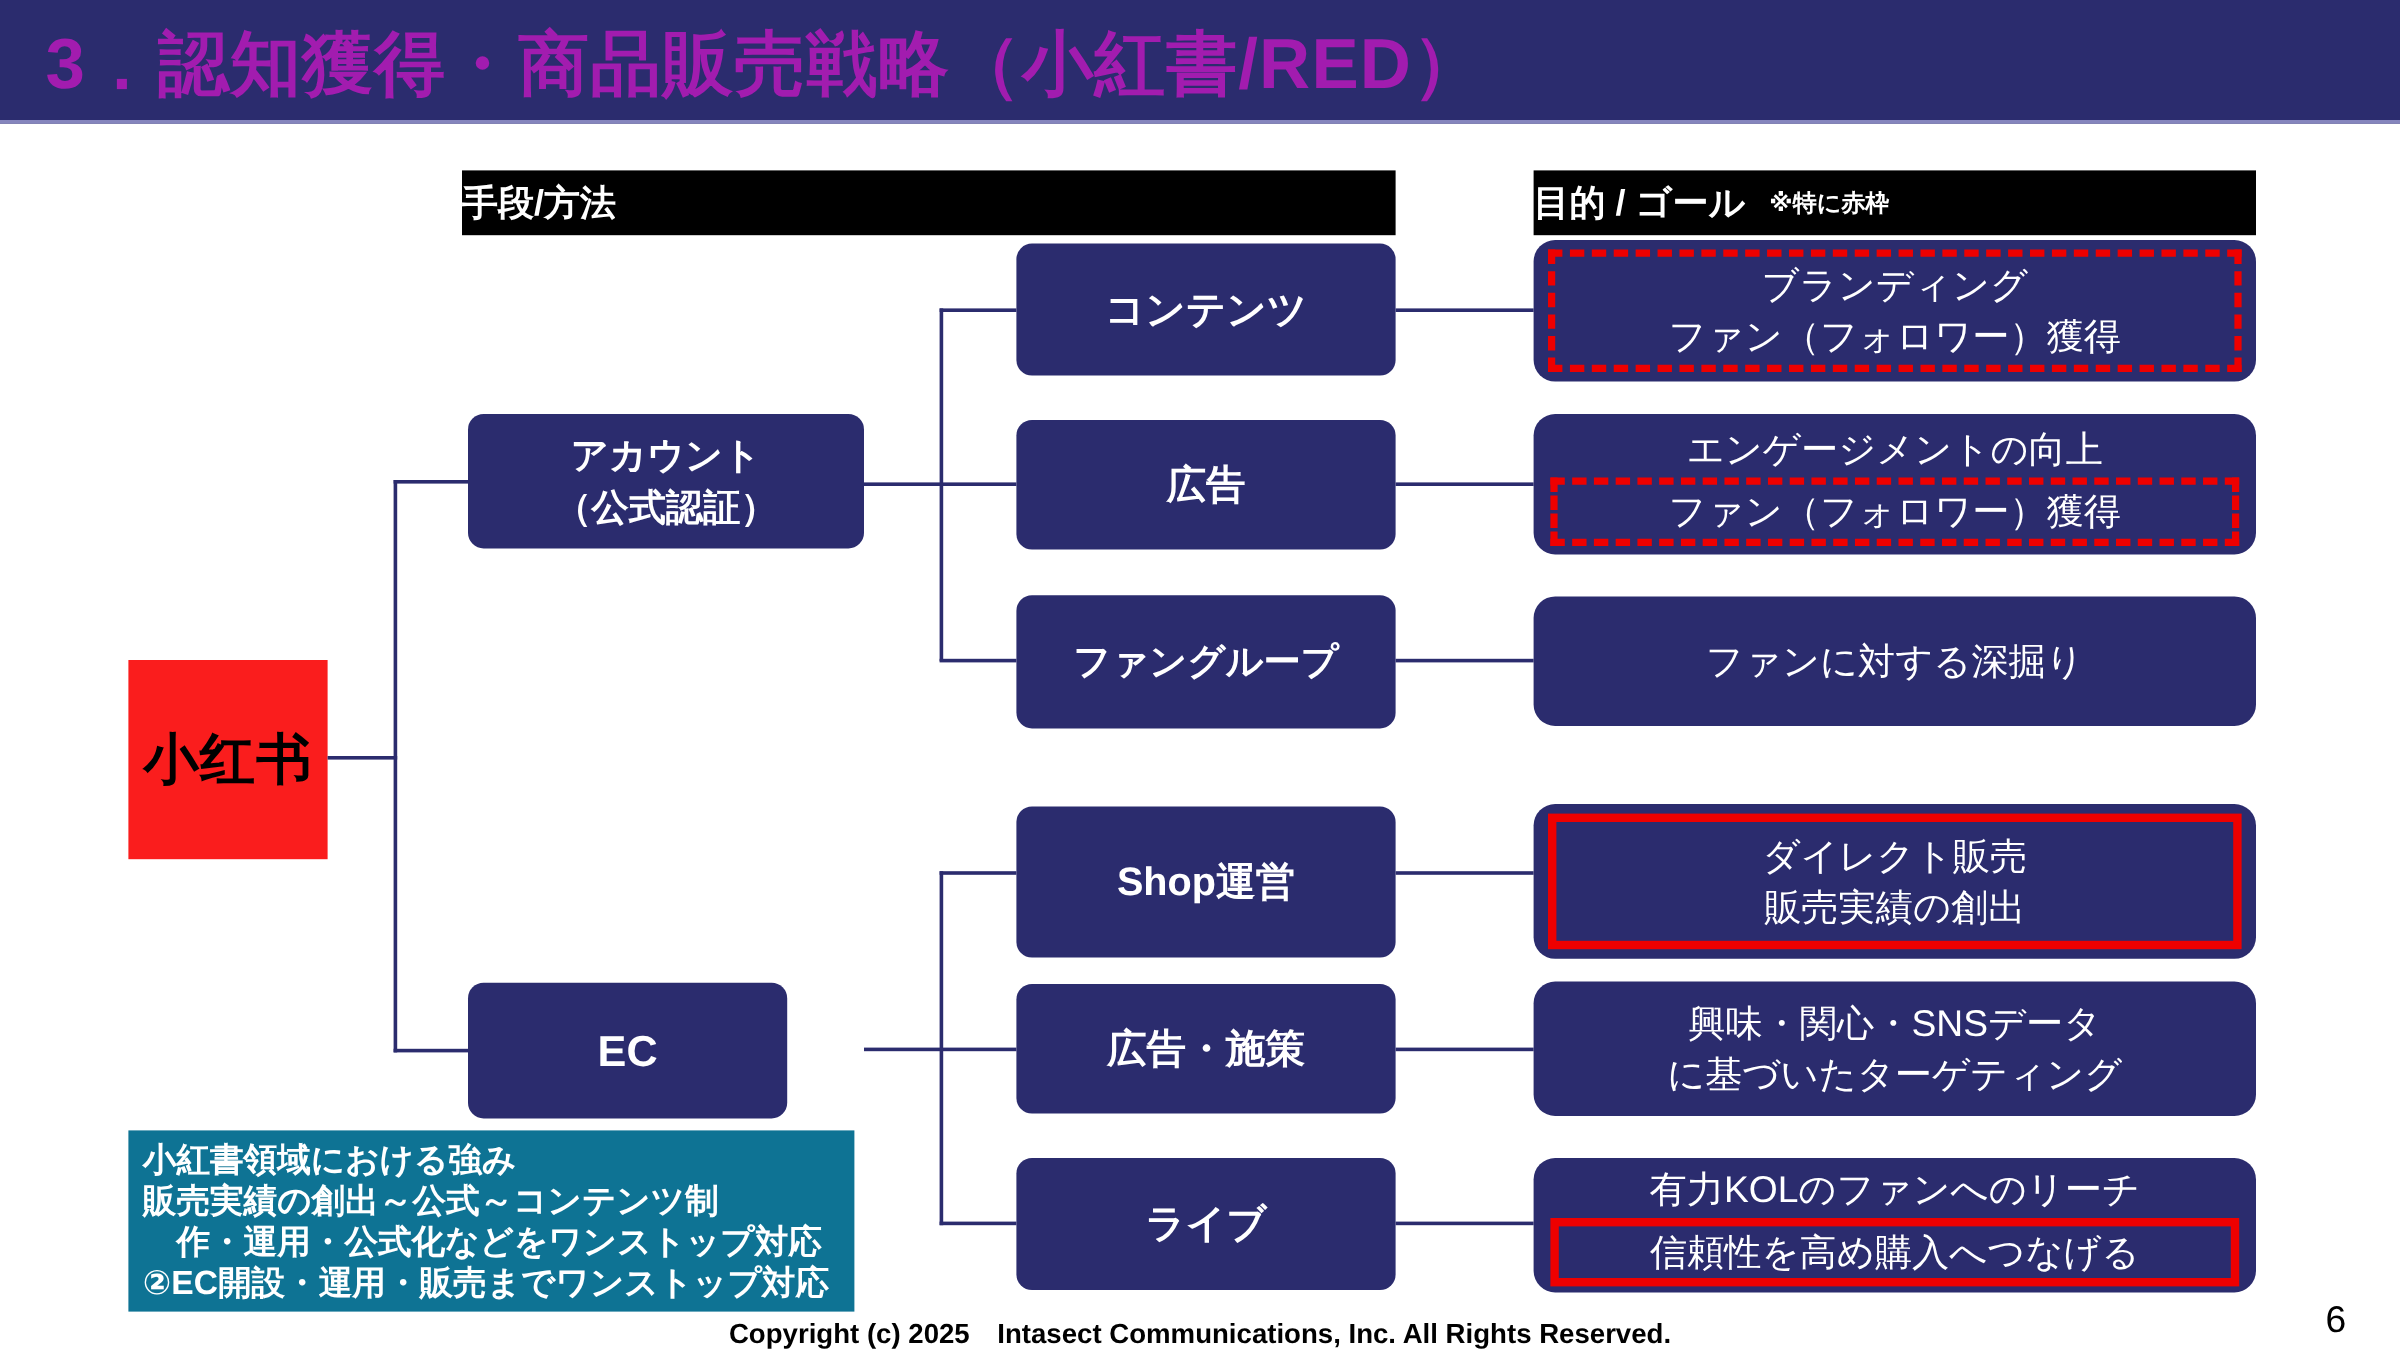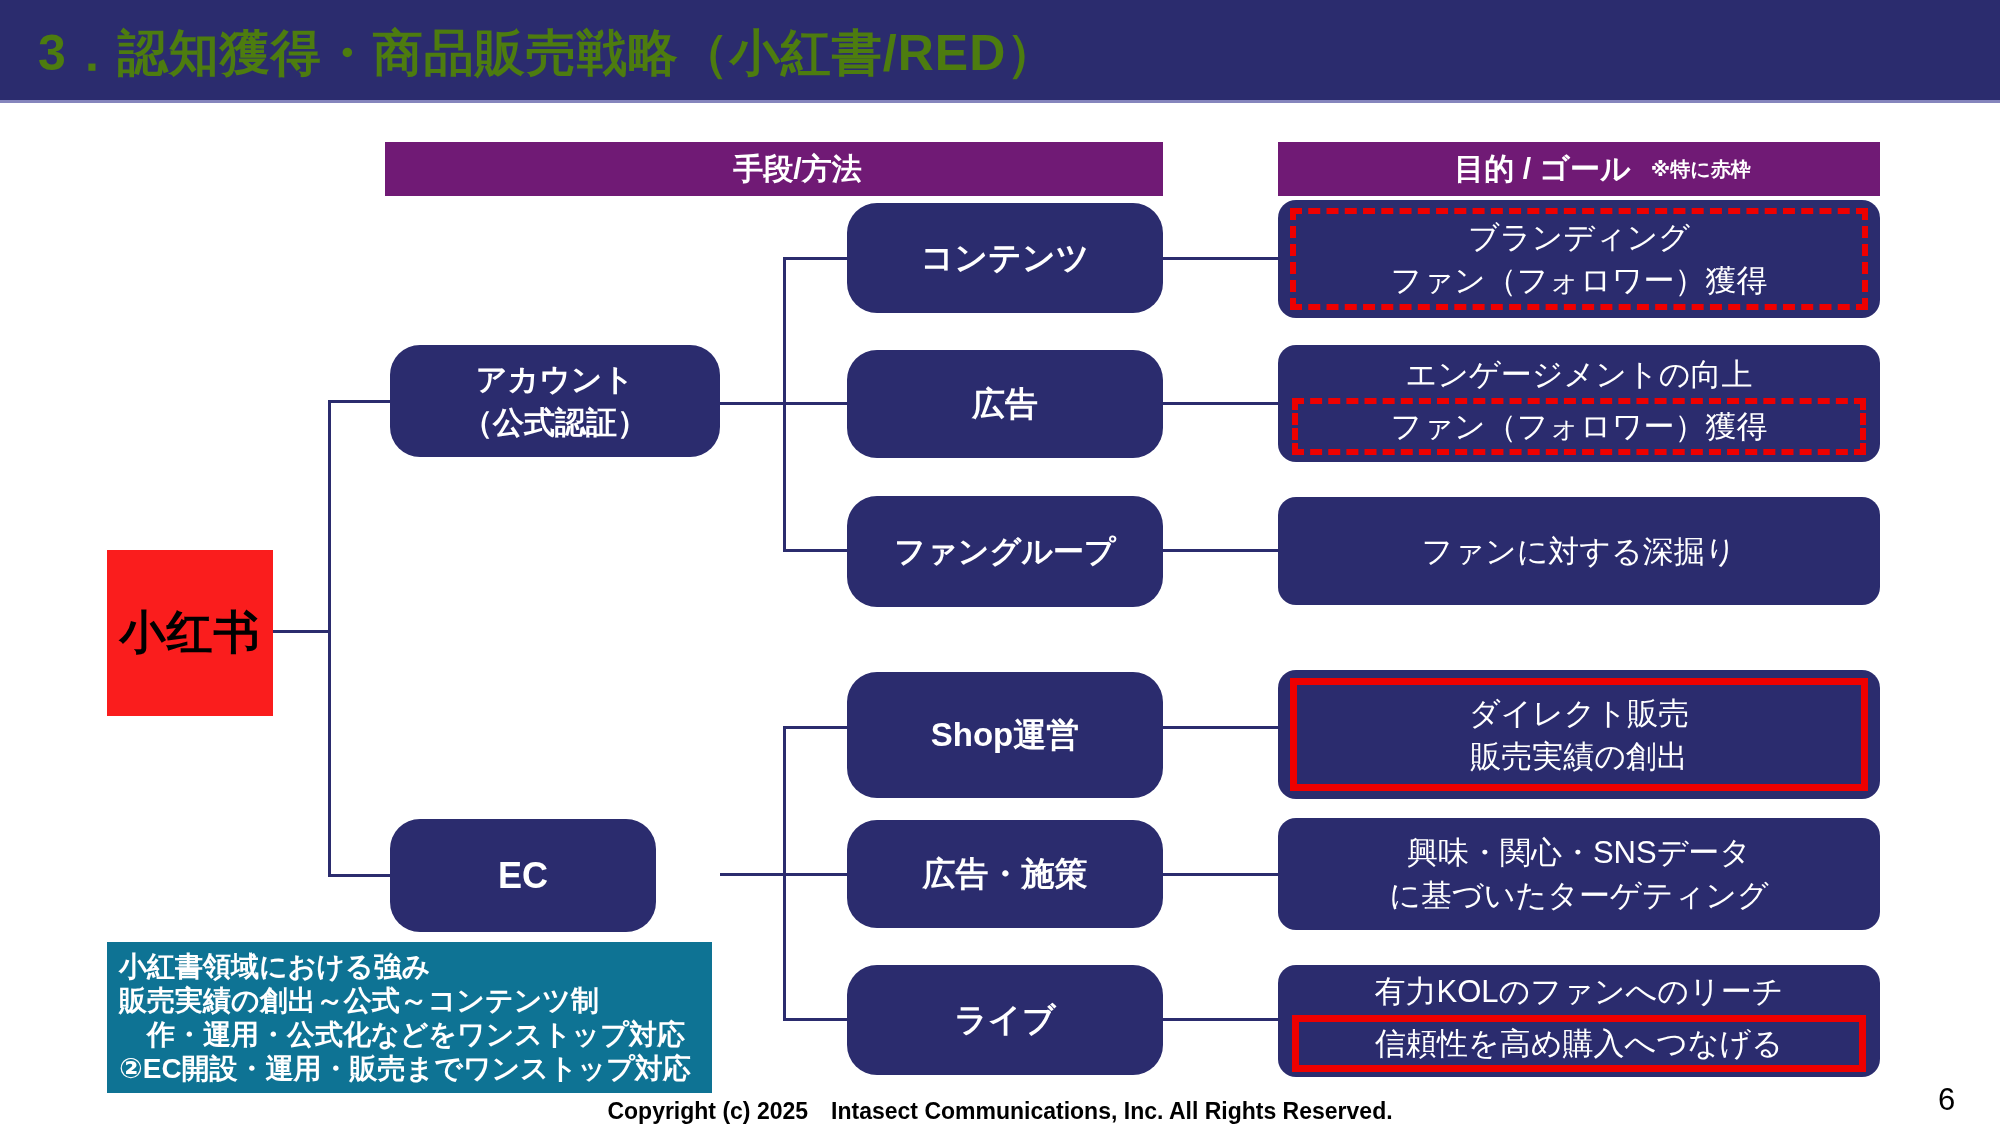--- a/index.html
+++ b/index.html
@@ -5,37 +5,37 @@
   html,body{margin:0;padding:0;}
   body{
     width:2000px;height:1125px;position:relative;background:#ffffff;
     font-family:"Liberation Sans","DejaVu Sans",sans-serif;
     overflow:hidden;
   }
   .abs{position:absolute;box-sizing:border-box;}
 
   
   .title-bar{left:0;top:0;width:2000px;height:103px;background:#2b2c6e;border-bottom:3px solid #8585bd;}
-  .title-text{left:38px;top:0;height:103px;line-height:106px;color:#4d7c0f;
-    font-size:50px;font-weight:bold;letter-spacing:1px;white-space:nowrap;}
+  .title-text{left:38px;top:0;height:103px;line-height:106px;color:#a21caf;
+    font-size:59px;font-weight:bold;letter-spacing:1px;white-space:nowrap;}
 
   
-  .col-header{background:#701a75;color:#fff;display:flex;align-items:center;justify-content:center;
-    font-weight:bold;padding-left:47px;}
+  .col-header{background:#000000;color:#fff;display:flex;align-items:center;justify-content:flex-start;
+    font-weight:bold;}
   .hdr-methods{left:385px;top:142px;width:778px;height:54px;font-size:30px;}
   .hdr-goals{left:1278px;top:142px;width:602px;height:54px;font-size:30px;}
   .hdr-goals .note{font-size:20px;margin-left:20px;font-weight:bold;}
 
   
   .logo{left:107px;top:550px;width:166px;height:166px;background:#fa1d1d;color:#000000;
     display:flex;align-items:center;justify-content:center;font-size:46px;font-weight:bold;
     border-radius:0;letter-spacing:1px;}
 
   
-  .node{background:#2b2c6e;color:#fff;border-radius:30px;display:flex;flex-direction:column;
+  .node{background:#2b2c6e;color:#fff;border-radius:13px;display:flex;flex-direction:column;
     align-items:center;justify-content:center;text-align:center;font-weight:bold;}
   .n-account{left:390px;top:345px;width:330px;height:112px;font-size:31px;line-height:43px;}
   .n-ec{left:390px;top:819px;width:266px;height:113px;font-size:36px;}
   .n-mid{left:847px;width:316px;font-size:33px;}
   .n-contents{top:203px;height:110px;}
   .n-ad{top:350px;height:108px;}
   .n-fangroup{top:496px;height:111px;font-size:31px;}
   .n-shop{top:672px;height:126px;}
   .n-admeasures{top:820px;height:108px;}
   .n-live{top:965px;height:110px;}

